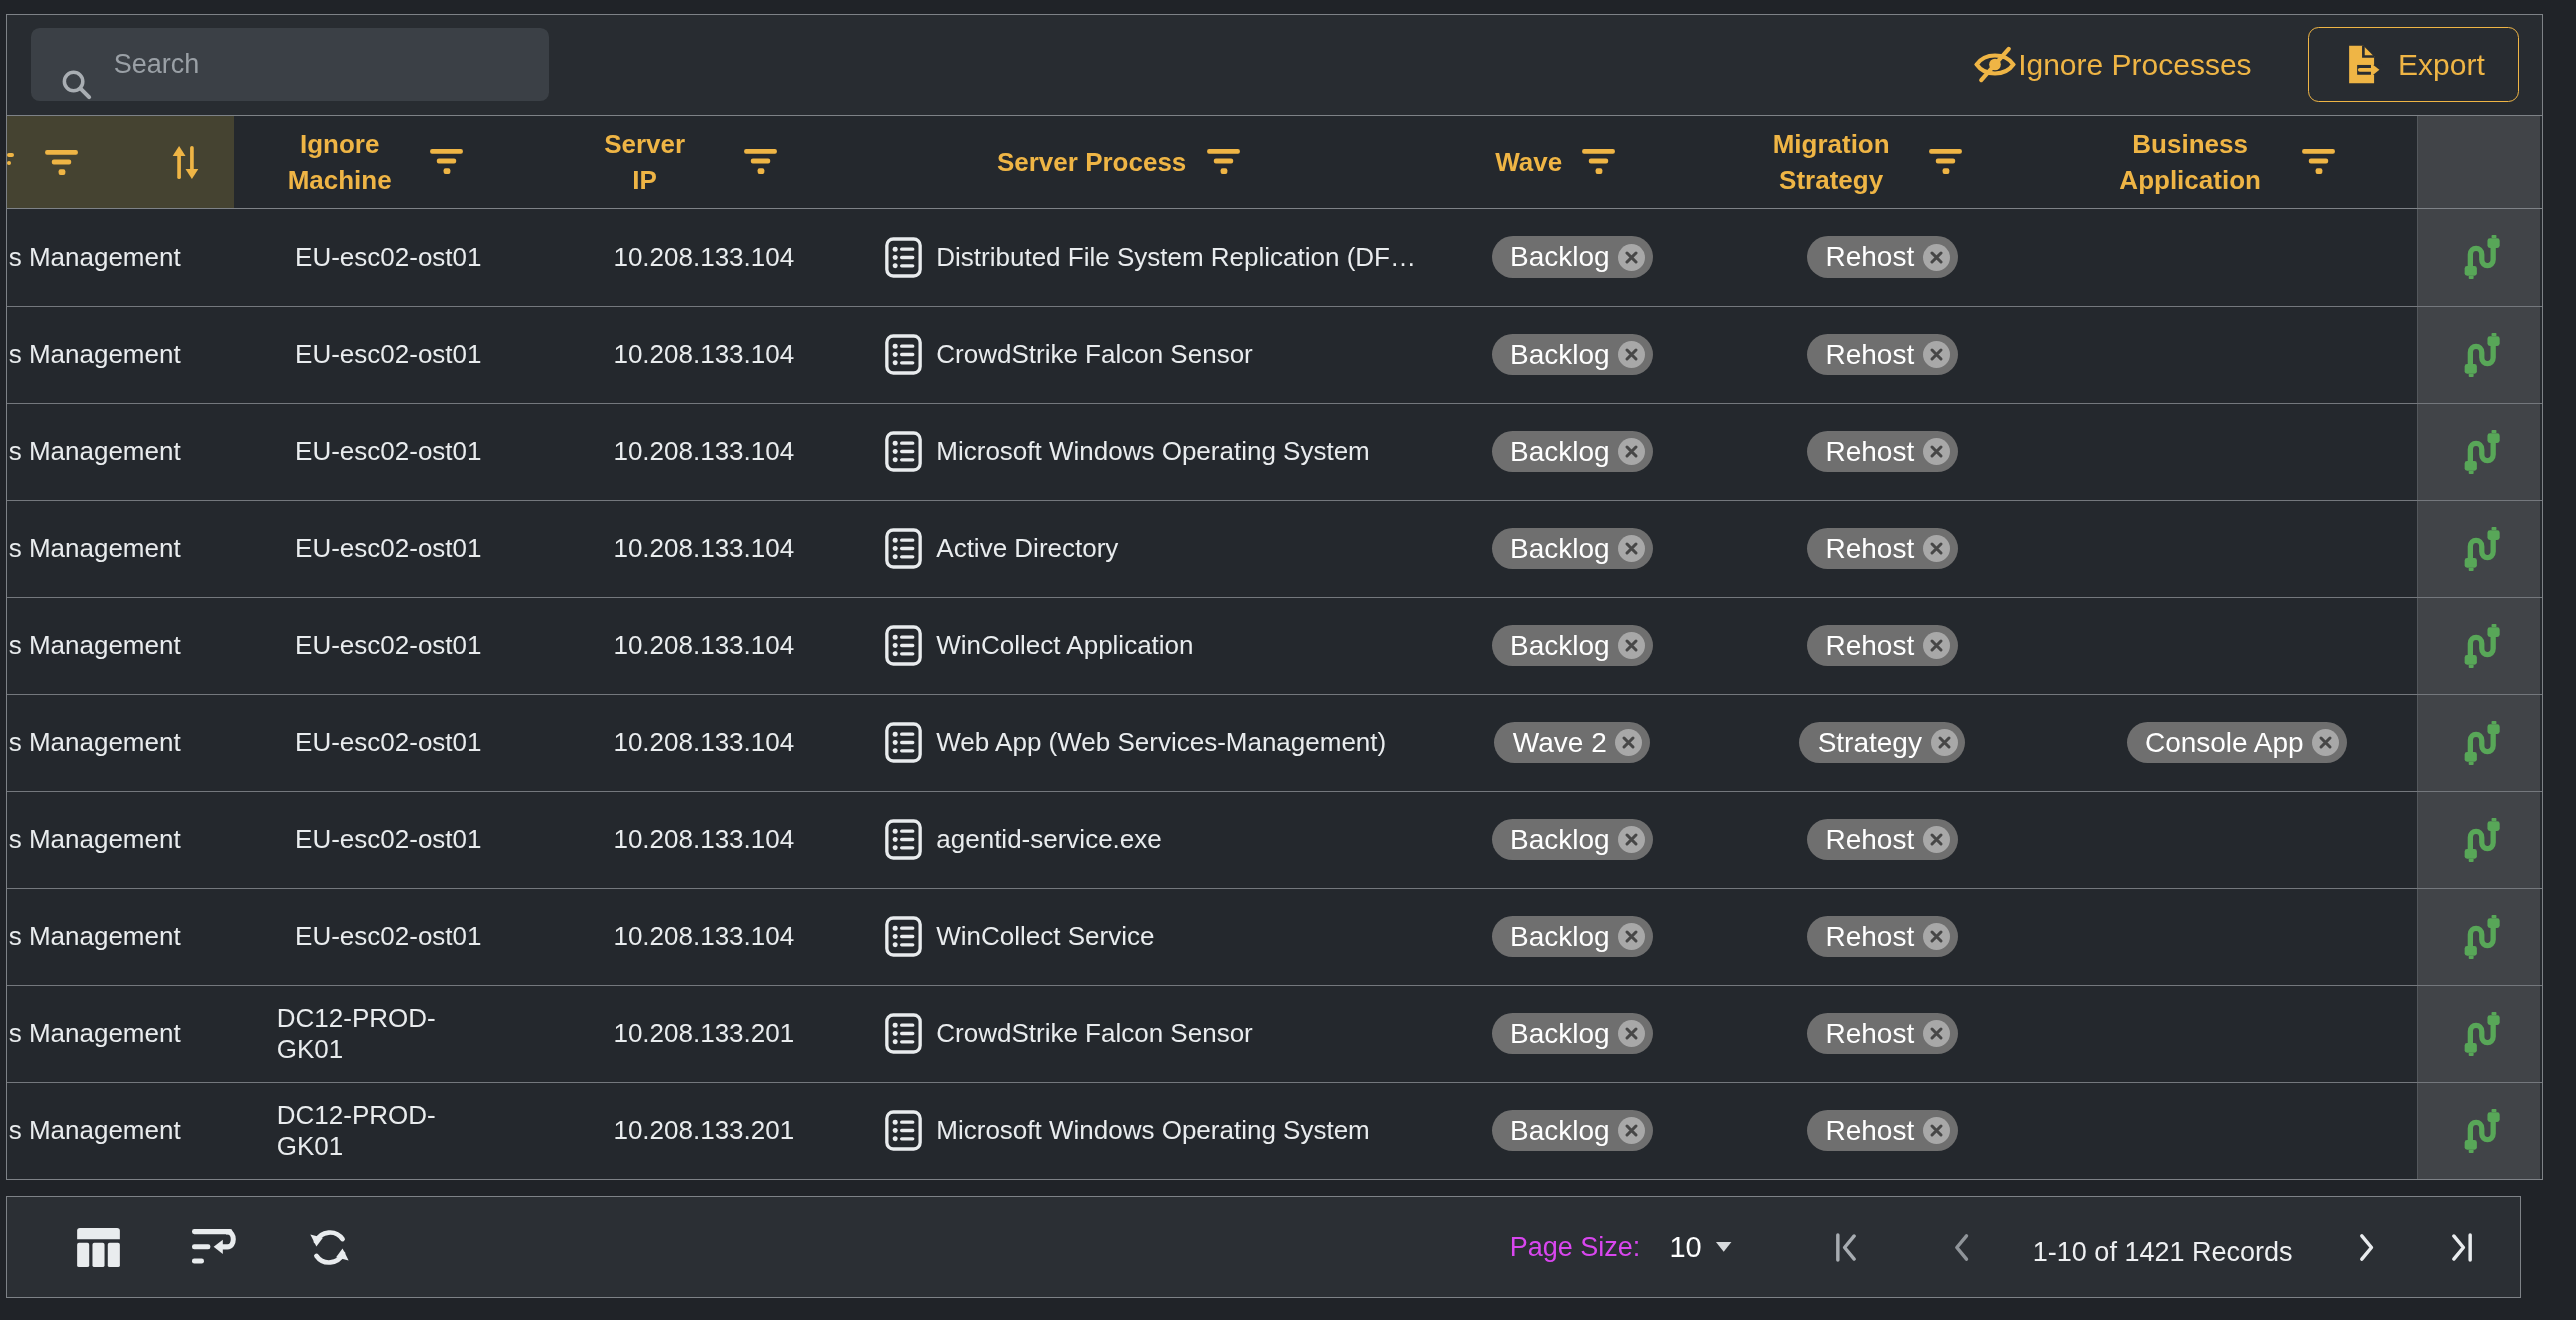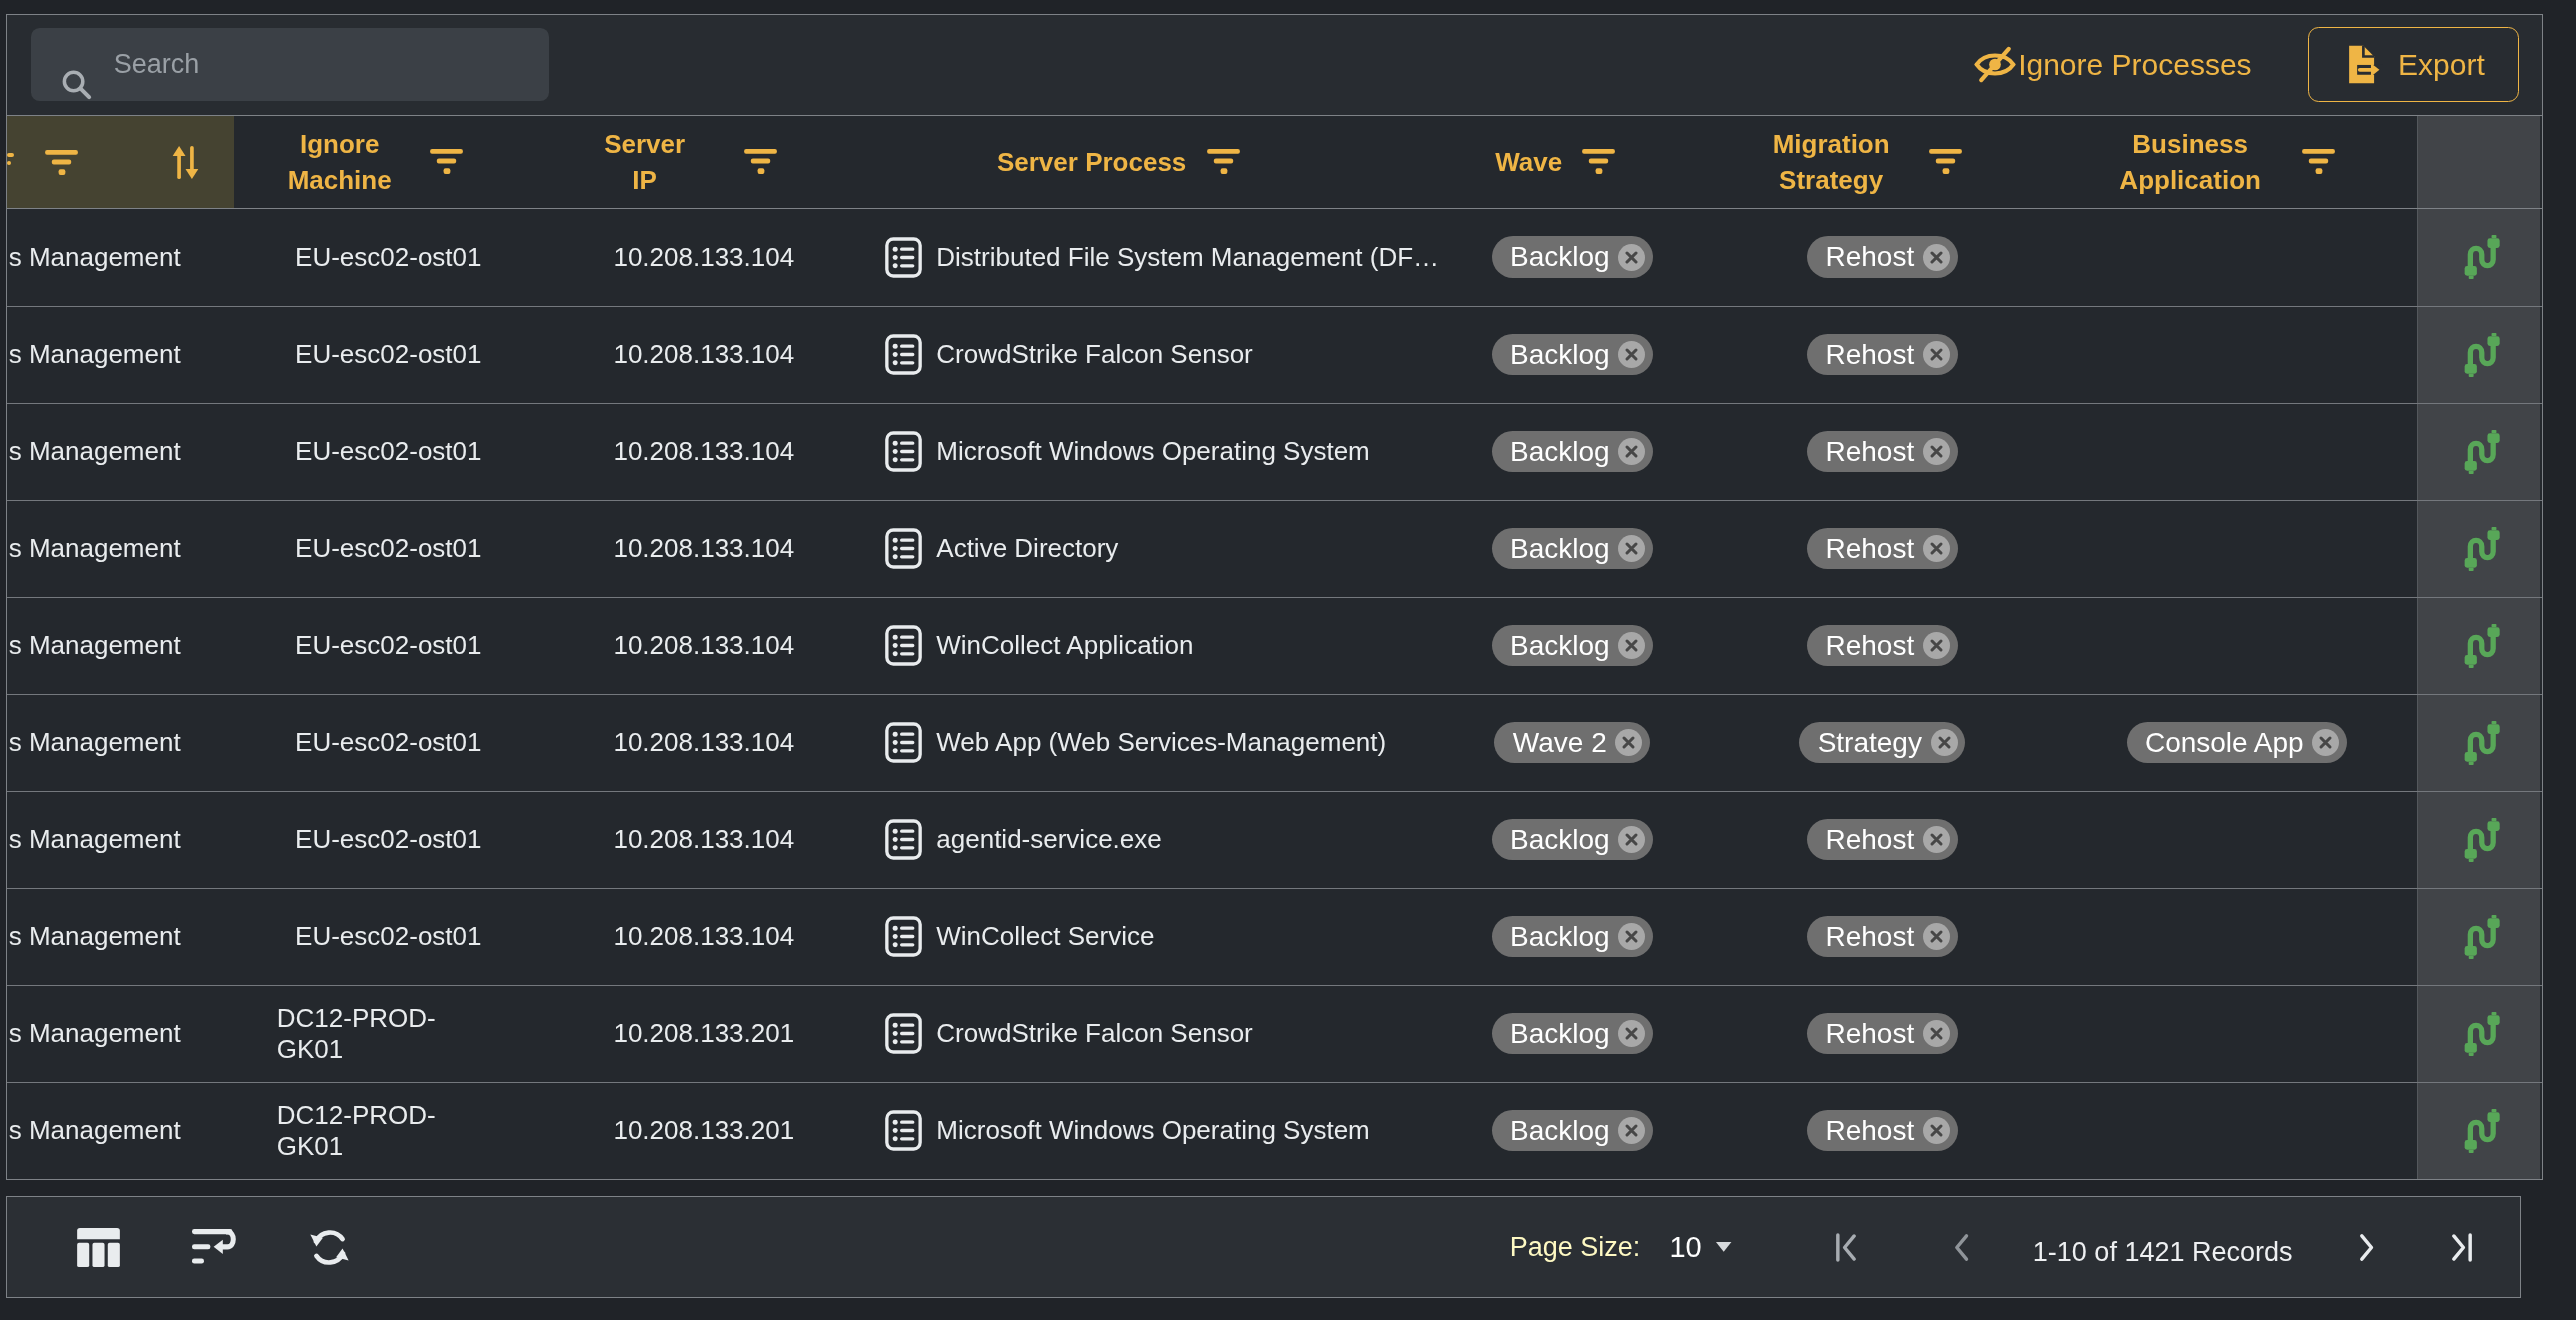--- a/index.html
+++ b/index.html
@@ -73,21 +73,21 @@
   }
   
   .footer{
     position:absolute;left:5.8px;top:1196px;width:2515px;height:102px;
     border:1.9px solid #7e8287;background:#2b2f34;box-sizing:border-box;
     display:flex;align-items:center;font-size:27px;
   }
   .fbtn{background:none;border:none;padding:0;cursor:pointer;display:flex;align-items:center;}
   .fbtn.i1{margin-left:70px;} .fbtn.i2{margin-left:72px;} .fbtn.i3{margin-left:70px;}
   .pgroup{margin-left:auto;display:flex;align-items:center;margin-right:46px;}
-  .psize-label{color:#fef9c3;}
+  .psize-label{color:#d946ef;}
   .psize-value{margin-left:29px;color:#ffffff;font-size:29px;}
   .caret{margin-left:13.5px;display:flex;align-items:center;cursor:pointer;}
   .nav{display:flex;align-items:center;margin-left:0;}
   .nav.first{margin-left:101px;color:#a7acb1;}
   .nav.prev{margin-left:93px;color:#8f9499;}
   .records{margin-left:62px;color:#eef0f2;margin-top:10px;}
   .nav.next{margin-left:64px;color:#e9ecee;}
   .nav.last{margin-left:73px;color:#e9ecee;}
 </style>
 </head>
@@ -200,21 +200,21 @@
         <div class="td c1">EU-esc02-ost01</div>
         <div class="td c2">10.208.133.104</div>
         <div class="td c3">
           <svg viewBox="0 0 40 44" width="37" height="41" style="flex:0 0 auto;">
             <rect x="2" y="2" width="36" height="40" rx="7" fill="none" stroke="#e9ecee" stroke-width="3.6"></rect>
             <circle cx="11" cy="13" r="2.7" fill="#e9ecee"></circle>
             <circle cx="11" cy="22" r="2.7" fill="#e9ecee"></circle>
             <circle cx="11" cy="31" r="2.7" fill="#e9ecee"></circle>
             <path d="M18 13 H30 M18 22 H30 M18 31 H30" stroke="#e9ecee" stroke-width="3.6" stroke-linecap="round"></path>
           </svg>
-          <span>Distributed File System Management (DF…</span>
+          <span>Distributed File System Replication (DF…</span>
         </div>
         <div class="td c4">
           <span class="badge">
             <span>Backlog</span>
             <svg viewBox="0 0 30 30" width="27" height="27">
               <circle cx="15" cy="15" r="15" fill="#a8a8a8"></circle>
               <path d="M10 10 L20 20 M20 10 L10 20" stroke="#474747" stroke-width="3.4" stroke-linecap="round"></path>
             </svg>
           </span>
         </div>

